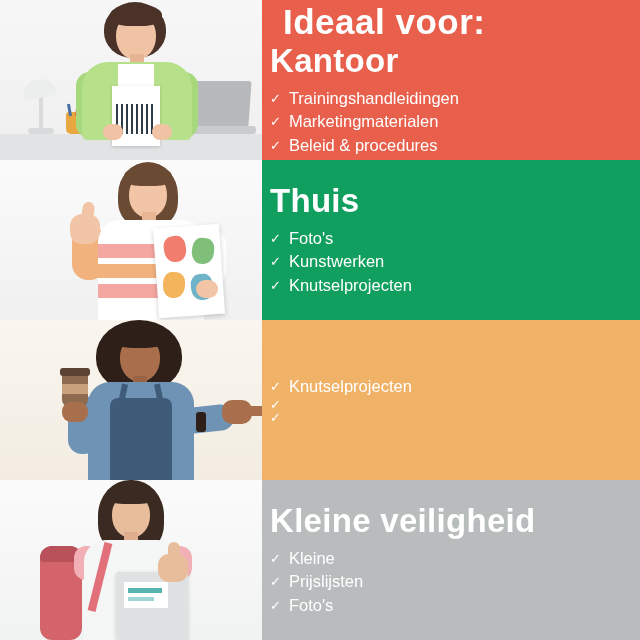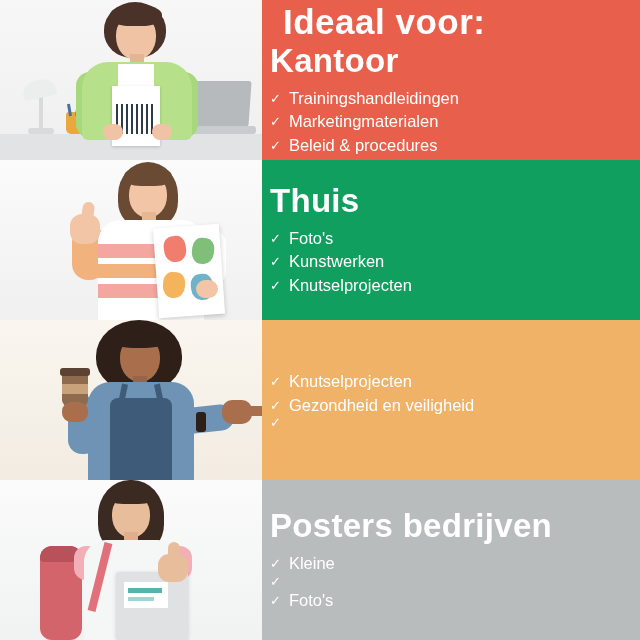--- a/index.html
+++ b/index.html
@@ -307,21 +307,20 @@
       </div>
     </div>
     <div class="text-col">
       <ul class="list">
         <li>
           <span class="check">✓</span>
           <span>Knutselprojecten</span>
         </li>
         <li>
           <span class="check">✓</span>
-          <span>Gezondheid en veiligheid</span>
         </li>
         <li>
           <span class="check">✓</span>
         </li>
       </ul>
     </div>
   </section>
 
   <section class="band band-4">
     <div class="photo">
@@ -340,28 +339,29 @@
         <div class="b4-armR"></div>
         <div class="b4-bag"></div>
         <div class="b4-bag-label"></div>
         <div class="b4-bag-label-bar"></div>
         <div class="b4-bag-label-bar2"></div>
         <div class="b4-handR"></div>
         <div class="b4-thumbR"></div>
       </div>
     </div>
     <div class="text-col">
-      <h2 class="band-heading">Posters bedrijven</h2>
+      <h2 class="band-heading">Kleine veiligheid</h2>
       <ul class="list">
         <li>
           <span class="check">✓</span>
           <span>Kleine</span>
         </li>
         <li>
           <span class="check">✓</span>
+          <span>Prijslijsten</span>
         </li>
         <li>
           <span class="check">✓</span>
           <span>Foto's</span>
         </li>
       </ul>
     </div>
   </section>
 
 </div>

